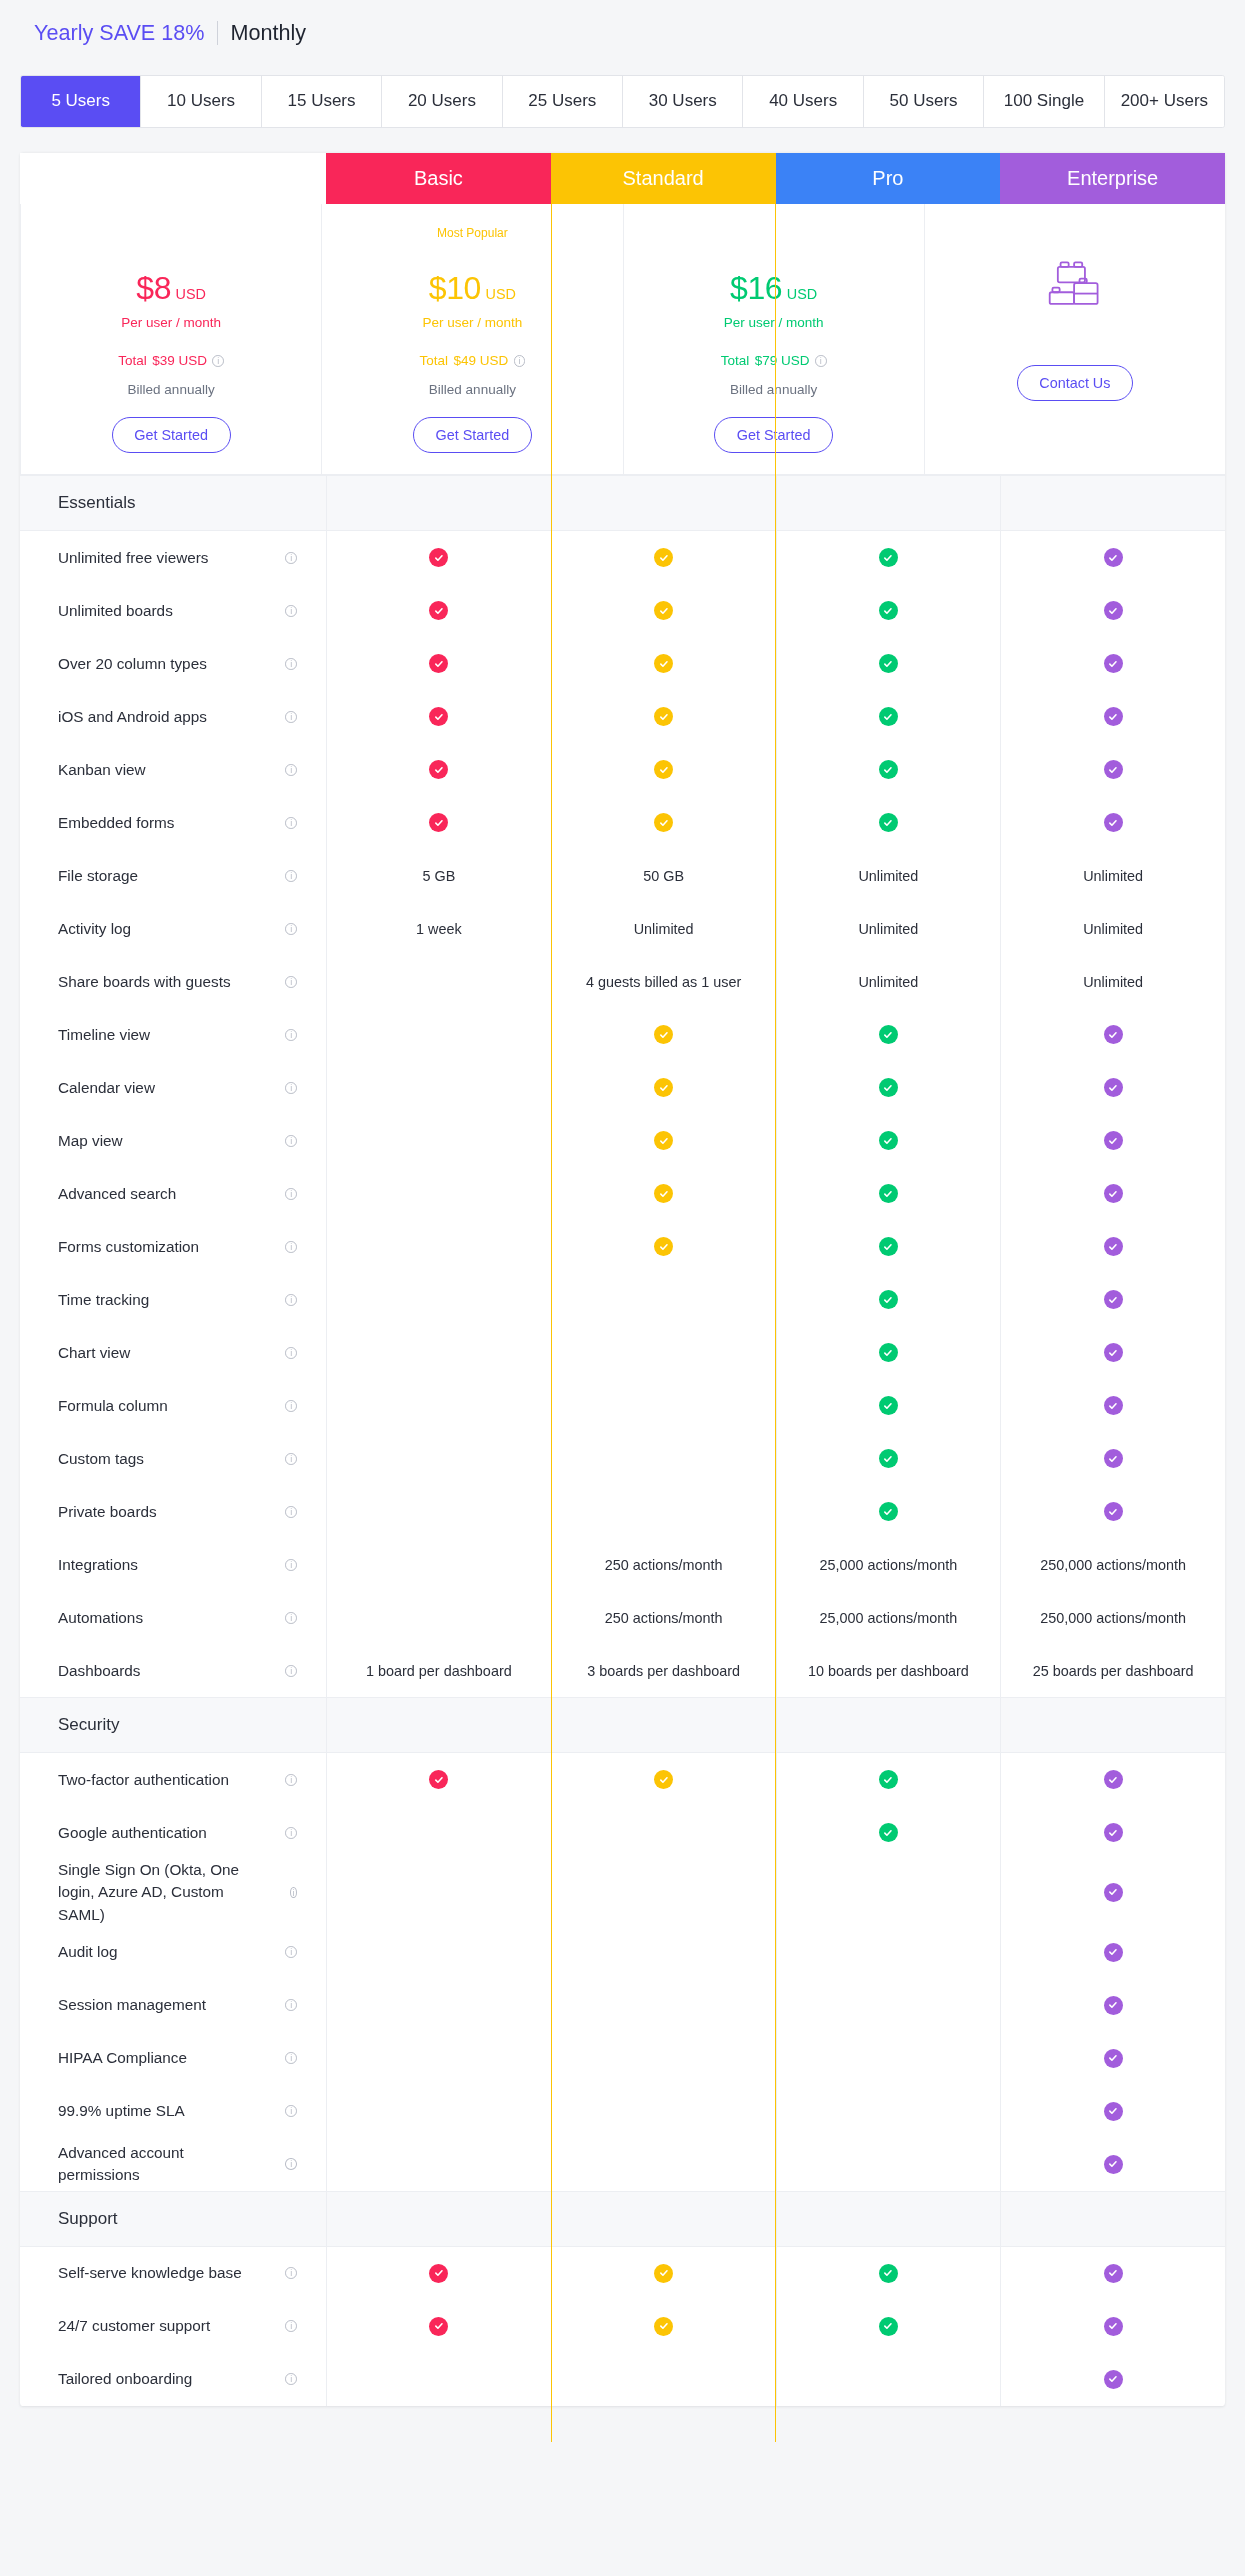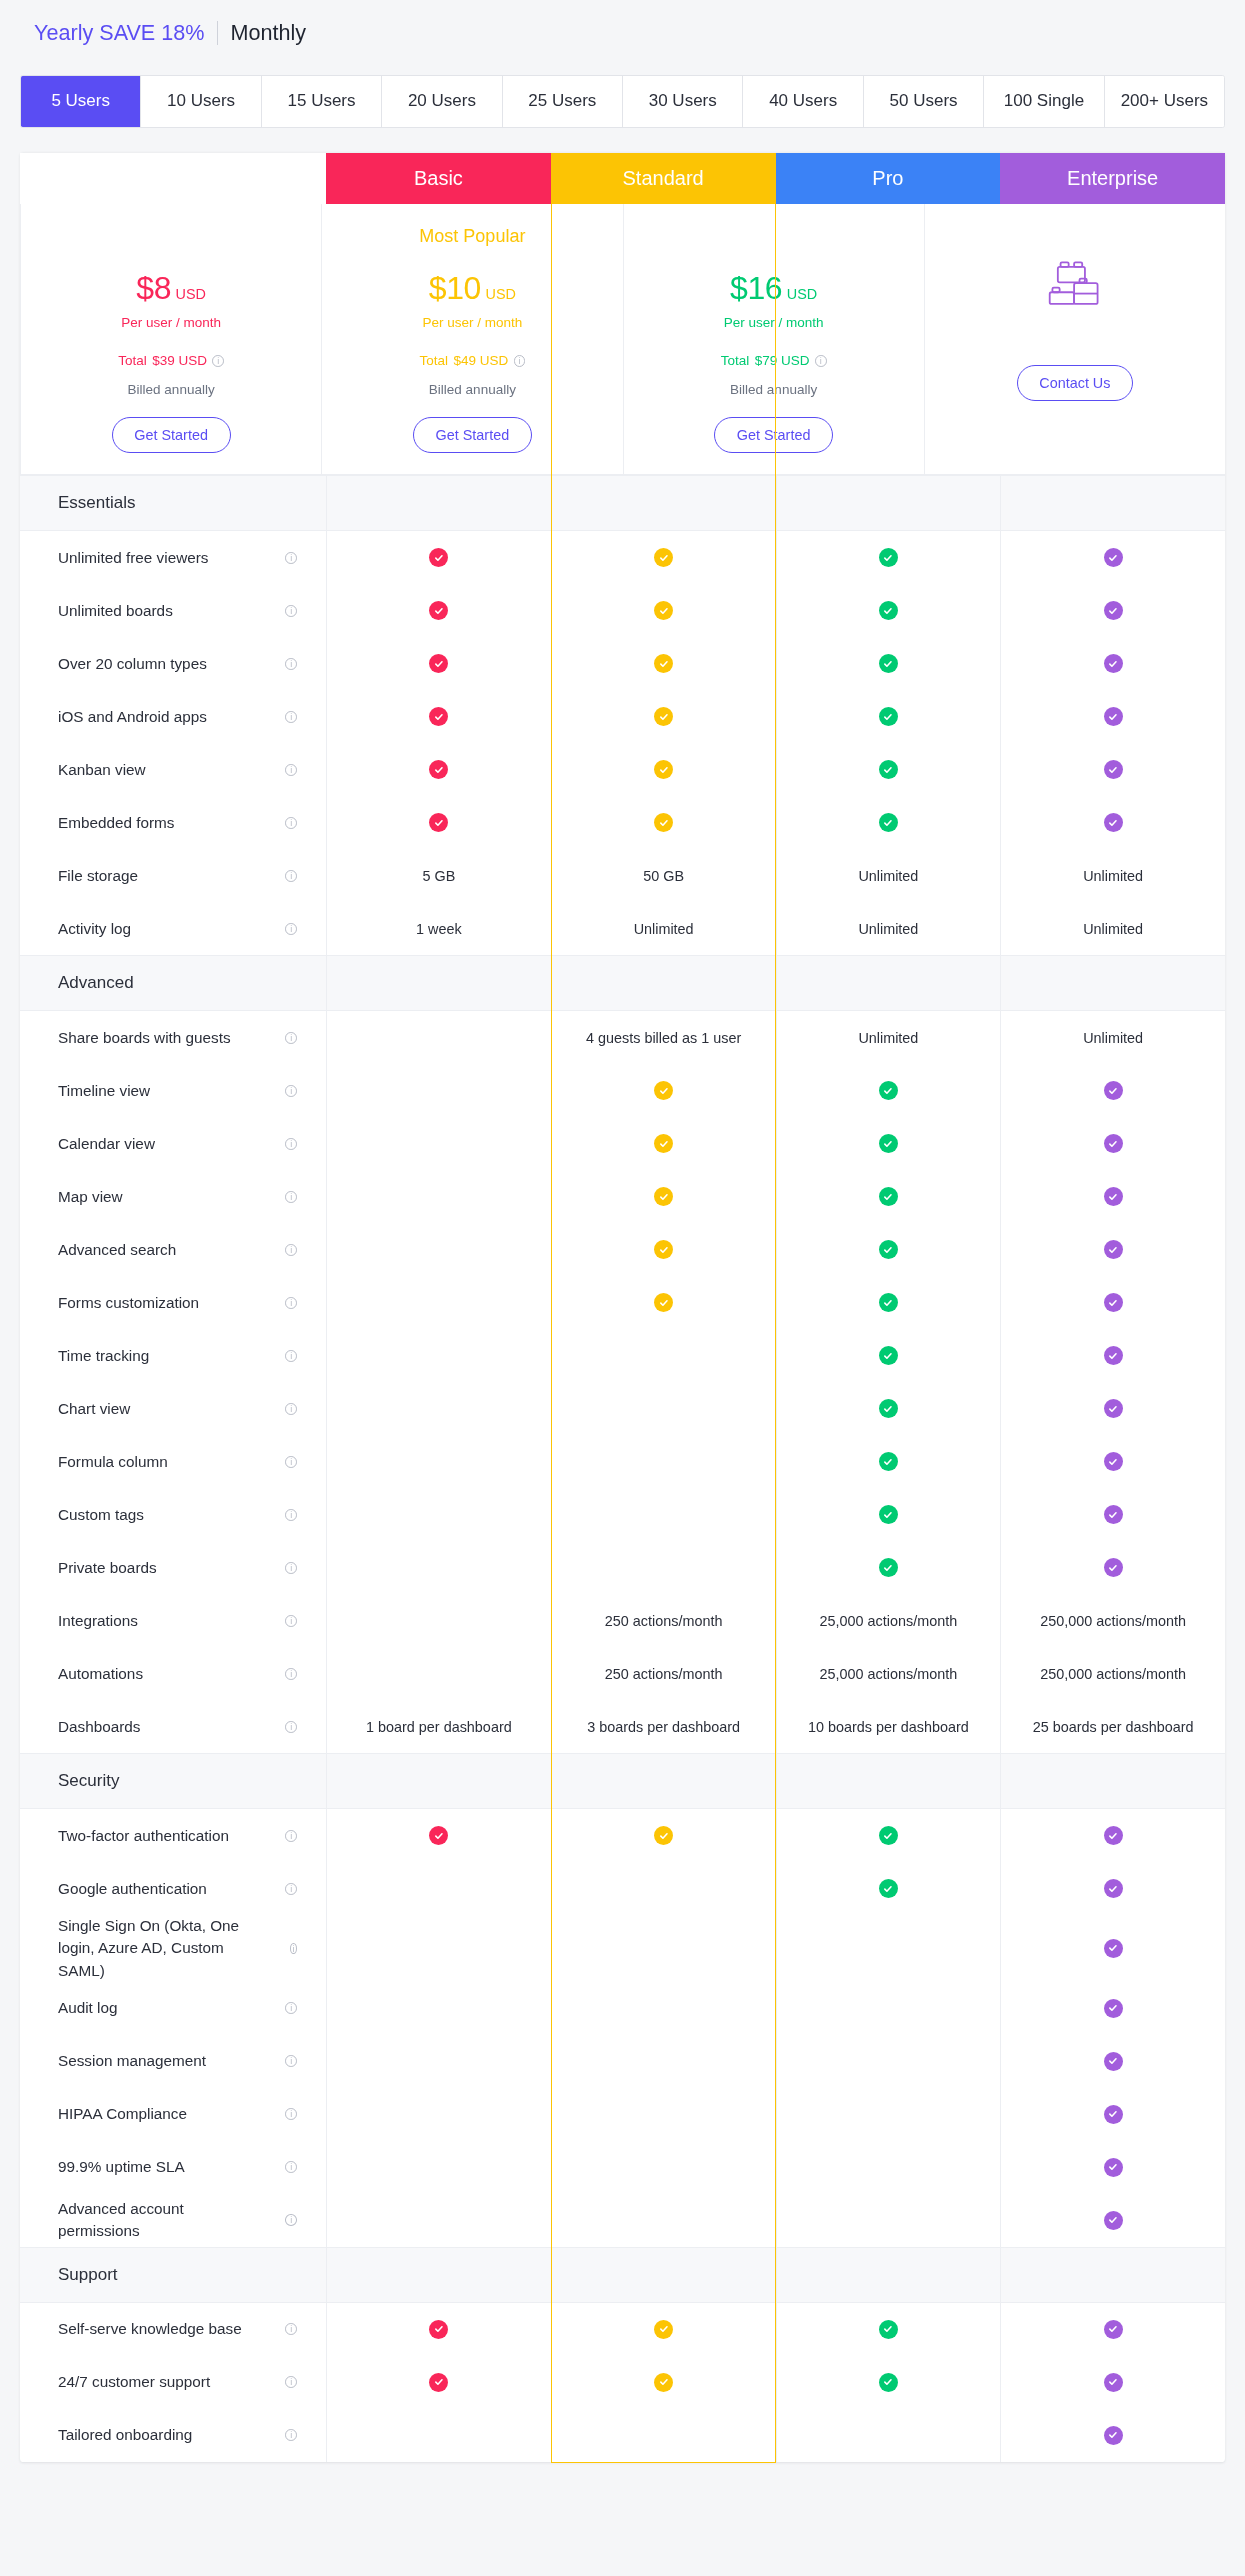--- a/index.html
+++ b/index.html
@@ -124,21 +124,21 @@
   }
 
   .plan-cell {
     height: 270px;
     border-left: 0.9px solid #eceef2;
     text-align: center;
     padding-top: 21.6px;
     position: relative;
   }
   .most-popular {
-    font-size: 18px;
+    font-size: 12px;
     color: #fcc404;
     height: 18px;
     margin-bottom: 18px;
   }
   .most-popular.hidden { visibility: hidden; }
   .price-line {
     margin-top: 28px;
     line-height: 1;
   }
   .price-amount {
@@ -561,27 +561,20 @@
       <div class="col-plan feat-cell">
         <span>Unlimited</span>
       </div>
       <div class="col-plan feat-cell">
         <span>Unlimited</span>
       </div>
       <div class="col-plan feat-cell">
         <span>Unlimited</span>
       </div>
     </div>
-    <div class="grid-row section-row">
-      <div class="col-feature section-label">Advanced</div>
-      <div class="col-plan section-fill"></div>
-      <div class="col-plan section-fill"></div>
-      <div class="col-plan section-fill"></div>
-      <div class="col-plan section-fill"></div>
-    </div>
     <div class="grid-row feat-row">
       <div class="col-feature feat-name">
         <span class="txt">Share boards with guests</span>
         <span class="info-dot">i</span>
       </div>
       <div class="col-plan feat-cell"></div>
       <div class="col-plan feat-cell">
         <span>4 guests billed as 1 user</span>
       </div>
       <div class="col-plan feat-cell">

